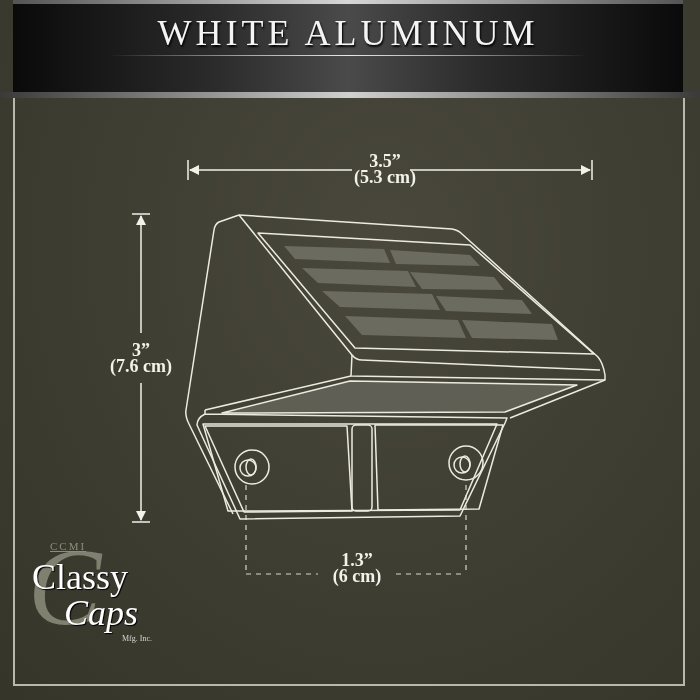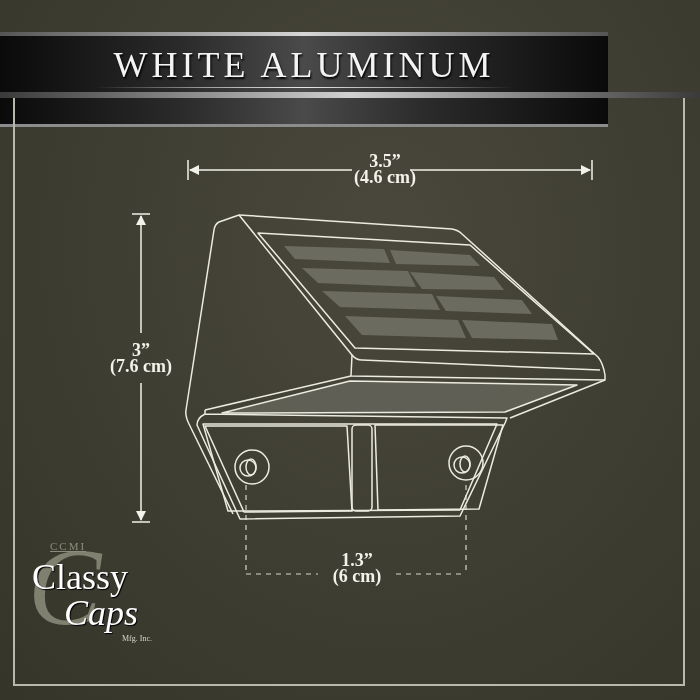--- a/index.html
+++ b/index.html
@@ -1,21 +1,21 @@
 <!DOCTYPE html>
 <html><head>
   <meta charset="utf-8">
   <style>
     html, body { margin: 0; padding: 0; }
     body { width: 700px; height: 700px; overflow: hidden; position: relative;
       background: radial-gradient(ellipse at 55% 35%, #4a483c 0%, #3f3e33 50%, #35352a 100%);
       font-family: "Liberation Serif", "DejaVu Serif", serif; }
-    .banner { position: absolute; left: 0; top: 0; width: 608px; height: 95px;
+    .banner { position: absolute; left: 13px; top: 0; width: 670px; height: 95px;
       background: linear-gradient(90deg, #0a0a0a 0%, #2b2b2b 30%, #4a4a4a 50%, #2b2b2b 70%, #0a0a0a 100%);
-      border-bottom: 3px solid #8c8c8c; box-sizing: border-box; margin-top: 32px; }
+      border-bottom: 3px solid #8c8c8c; box-sizing: border-box; }
     .banner::before { content: ""; position: absolute; left: 0; right: 0; top: 0; height: 4px;
       background: linear-gradient(90deg, #555 0%, #d6d6d6 50%, #555 100%); }
     .banner-bottom { position: absolute; left: 0; right: 0; top: 92px; height: 6px;
       background: linear-gradient(90deg, #3a3a3a 0%, #d0d0d0 50%, #3a3a3a 100%); }
     .title { position: absolute; left: 0; right: 0; top: 12px; text-align: center;
       color: #f4f4f4; font-size: 36px; letter-spacing: 4px; text-shadow: 1px 2px 2px #000; }
     .divider { position: absolute; left: 95px; right: 95px; top: 55px; height: 1px;
       background: linear-gradient(90deg, transparent, #aaa 30%, #e8e8e8 50%, #aaa 70%, transparent); }
     .subtitle { position: absolute; left: 0; right: 0; top: 60px; text-align: center;
       color: #f0f0f0; font-size: 20px; letter-spacing: 4px; text-shadow: 1px 2px 2px #000; }
@@ -111,21 +111,21 @@
     <polygon points="410,272 494,277 504,290 422,289"></polygon>
     <polygon points="322,291 432,294 440,310 340,307"></polygon>
     <polygon points="436,296 522,300 532,314 446,311"></polygon>
     <polygon points="345,316 458,320 466,338 362,335"></polygon>
     <polygon points="462,320 552,324 558,340 472,338"></polygon>
   </g>
 </svg>
 
 <div class="dim-label" style="left:340px; top:153px; width:90px;">
   <div>3.5”</div>
-  <div>(4.6 cm)</div>
+  <div>(5.3 cm)</div>
 </div>
 <div class="dim-label" style="left:100px; top:342px; width:82px;">
   <div>3”</div>
   <div>(7.6 cm)</div>
 </div>
 <div class="dim-label" style="left:315px; top:552px; width:84px;">
   <div>1.3”</div>
   <div>(6 cm)</div>
 </div>
 

